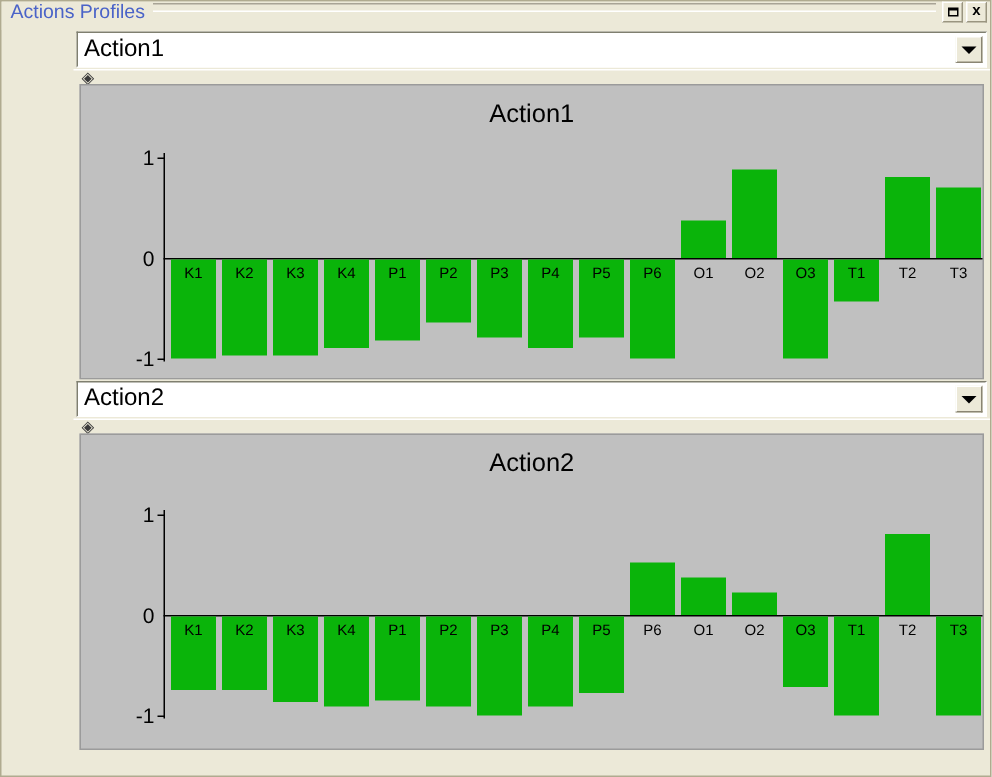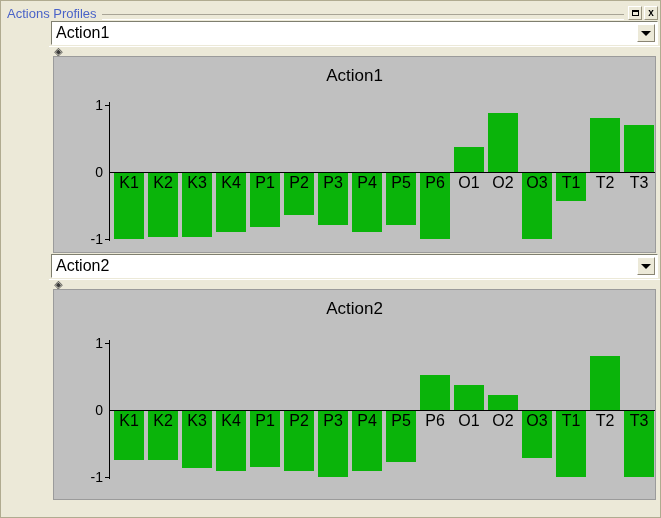--- a/index.html
+++ b/index.html
@@ -24,21 +24,21 @@
     border: 1px solid #b0ab90;
     overflow: hidden;
   }
 
   
   .titlebar {
     position: relative;
     height: 19px;
     background: #ece9d8;
     display: flex;
-    align-items: flex-end;
+    align-items: flex-start;
     padding: 0 2px 0 6px;
     box-sizing: border-box;
   }
   .title-text {
     color: #4a63c8;
     font-size: 13px;
     line-height: 13px;
     white-space: nowrap;
     padding-right: 5px;
     font-family: "Liberation Sans", sans-serif;
@@ -210,21 +210,21 @@
     text-align: right;
     font-family: "Liberation Sans", sans-serif;
     white-space: nowrap;
   }
   .bar {
     position: absolute;
     background: #0ab40a;
   }
   .bar-label {
     position: absolute;
-    font-size: 16px;
+    font-size: 10px;
     line-height: 14px;
     color: #000000;
     text-align: center;
     font-family: "Liberation Sans", sans-serif;
     white-space: nowrap;
   }
 </style>
 </head>
 <body>
 

